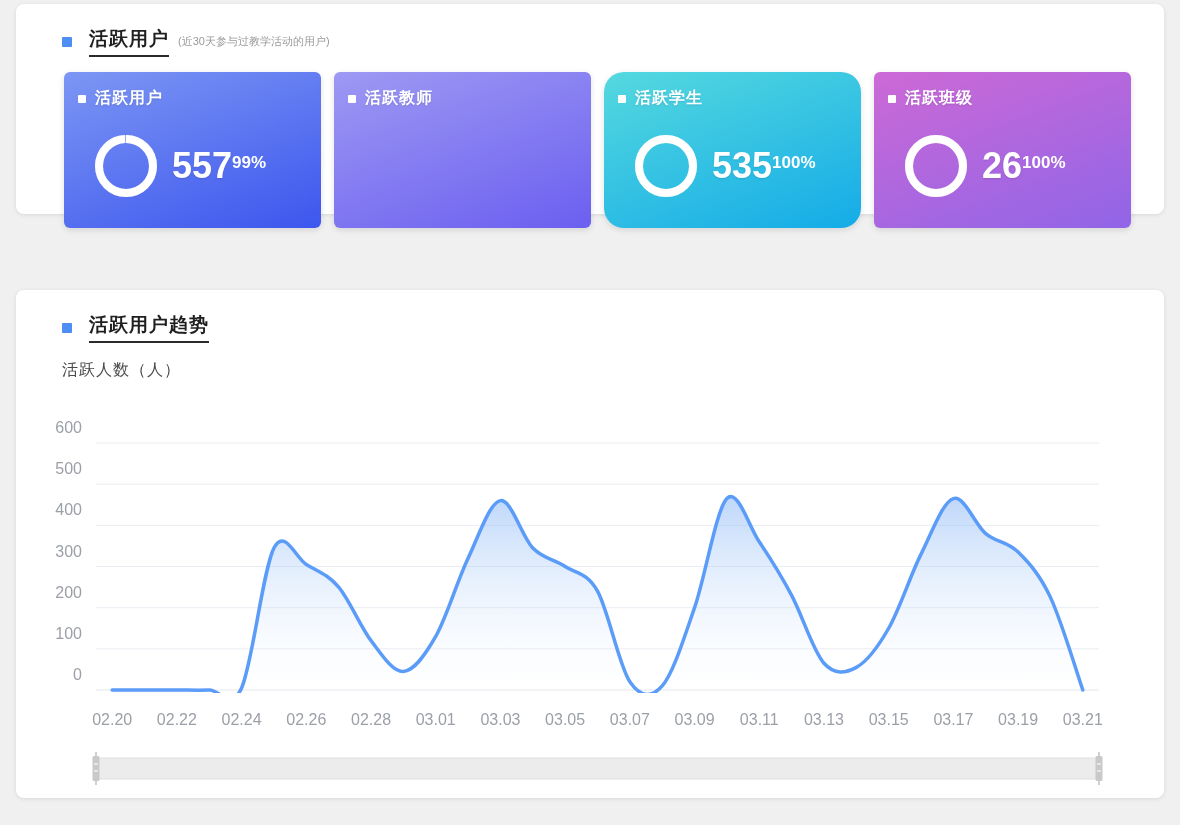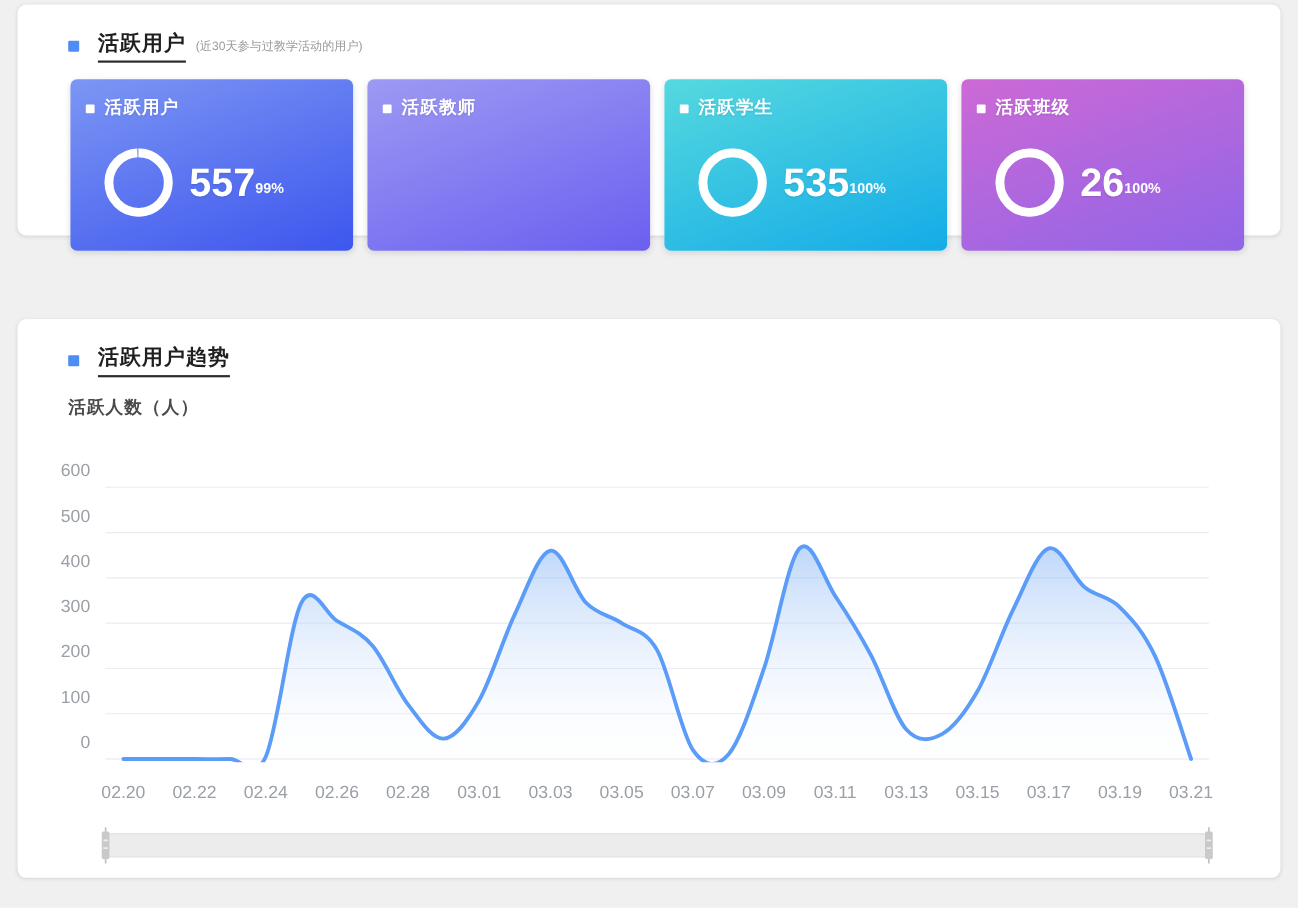--- a/index.html
+++ b/index.html
@@ -19,23 +19,23 @@
   .cards { position:absolute; left:48px; top:68px; display:flex; gap:13px; }
   .card { width:257px; height:156px; border-radius:6px; position:relative; color:#fff;
     box-shadow:0 2px 6px rgba(0,0,0,0.12); }
   .card-head { position:absolute; left:14px; top:16px; display:flex; align-items:center; }
   .card-bullet { width:8px; height:8px; background:#fff; border-radius:1px; margin-right:9px; }
   .card-label { font-size:16px; font-weight:bold; letter-spacing:1px; text-shadow:0 1px 2px rgba(0,0,0,0.12); }
   .card-body { position:absolute; left:30px; top:62px; display:flex; align-items:center; }
   .ring { width:64px; height:64px; }
   .card-nums { margin-left:14px; display:flex; flex-direction:row; }
   .card-value { font-size:36px; font-weight:bold; line-height:1; text-shadow:0 1px 2px rgba(0,0,0,0.12); }
-  .card-pct { font-size:13px; font-weight:bold; margin-top:15px; }
+  .card-pct { font-size:17px; font-weight:bold; margin-top:5px; }
 
-  #yaxis-title { position:absolute; left:46px; top:70px; font-size:16px; font-weight:bold; color:#4a4a4a; letter-spacing:1px; }
+  #yaxis-title { position:absolute; left:46px; top:70px; font-size:16px; font-weight:normal; color:#4a4a4a; letter-spacing:1px; }
   #trend-svg { position:absolute; left:0; top:0; }
 </style>
 </head>
 <body>
 
 <div class="panel" id="panel-summary">
   <div class="sec-header">
     <span class="bullet"></span>
     <span class="sec-title">活跃用户</span>
     <span class="sec-sub">(近30天参与过教学活动的用户)</span>
@@ -59,21 +59,21 @@
       </div>
     </div>
 
     <div class="card" style="background: linear-gradient(160deg, rgb(157, 153, 243), rgb(107, 95, 240)); padding-left: 16px;">
       <div class="card-head">
         <span class="card-bullet"></span>
         <span class="card-label">活跃教师</span>
       </div>
     </div>
 
-    <div class="card" style="background: linear-gradient(160deg, rgb(85, 217, 223), rgb(20, 171, 231));">
+    <div class="card" style="background: linear-gradient(160deg, rgb(85, 217, 223), rgb(20, 171, 231)); border-radius: 20px;">
       <div class="card-head">
         <span class="card-bullet"></span>
         <span class="card-label">活跃学生</span>
       </div>
       <div class="card-body">
         <svg class="ring" viewBox="0 0 64 64">
           <circle class="ring-bg" cx="32" cy="32" r="27" fill="none" stroke="rgba(255,255,255,0.33)" stroke-width="8"></circle>
           <circle class="ring-fg" cx="32" cy="32" r="27" fill="none" stroke="#ffffff" stroke-width="8" transform="rotate(-90 32 32)" stroke-dasharray="169.64600329384882 169.64600329384882"></circle>
         </svg>
         <div class="card-nums">

